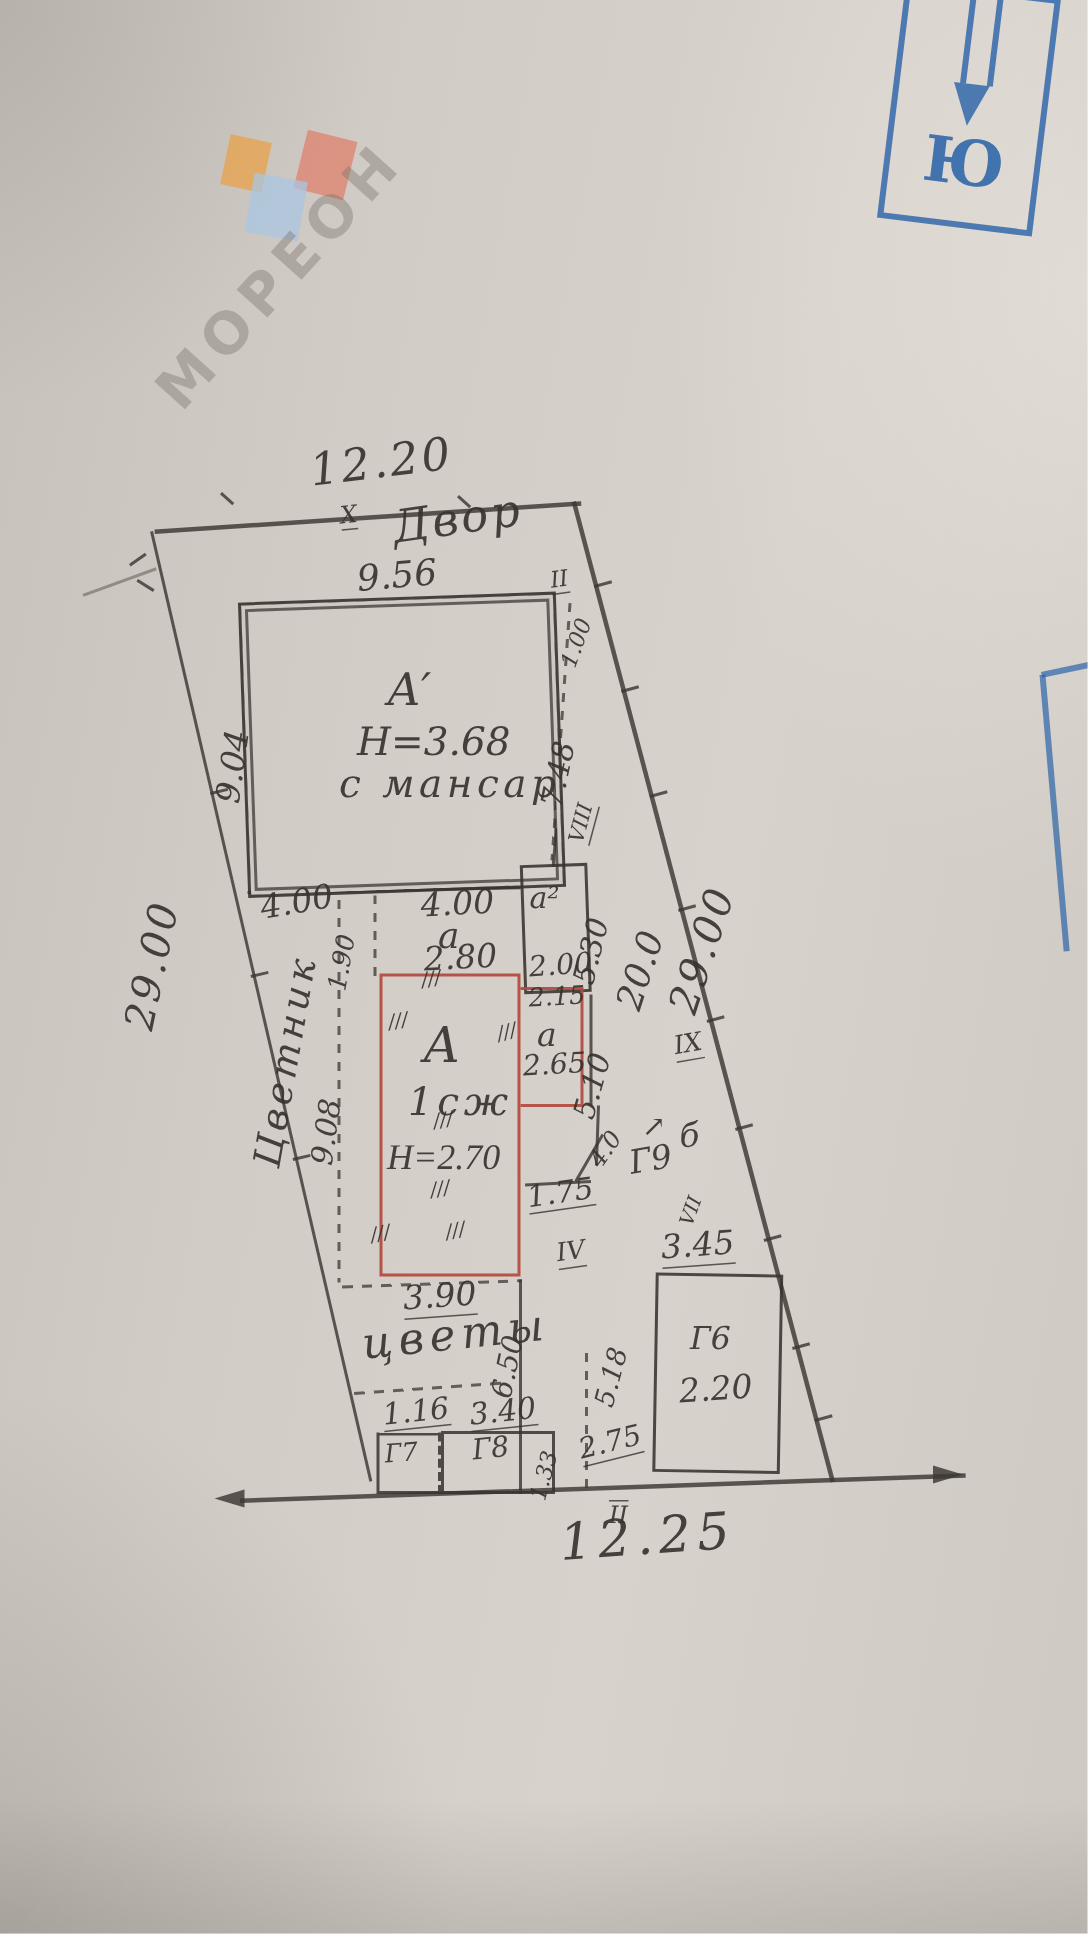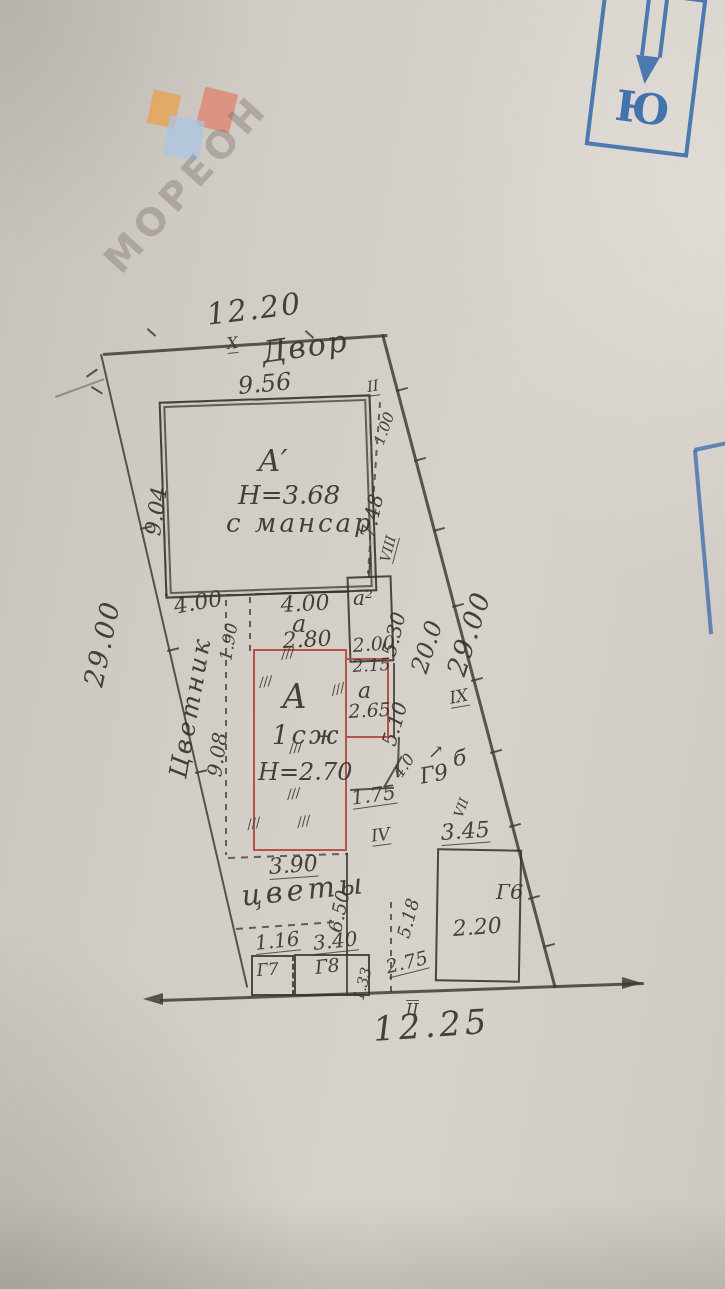--- a/index.html
+++ b/index.html
@@ -111,21 +111,21 @@
   <span class="t" style="left:353px;top:588px;font-size:20px;">а²</span>
   <span class="t" style="left:352px;top:636px;font-size:19px;transform:rotate(-4deg);">2.00</span>
   <span class="t vt" style="left:398px;top:638px;font-size:20px;transform:rotate(-76deg);">5.30</span>
 
   <span class="t vt" style="left:106px;top:662px;font-size:27px;transform:rotate(-78deg);letter-spacing:2px;">29.00</span>
   <span class="t vt" style="left:468px;top:652px;font-size:27px;transform:rotate(-72deg);letter-spacing:2px;">29.00</span>
   <span class="t vt" style="left:430px;top:652px;font-size:24px;transform:rotate(-72deg);">20.0</span>
 
   <span class="t" style="left:282px;top:680px;font-size:33px;">А</span>
   <span class="t" style="left:272px;top:722px;font-size:26px;letter-spacing:3px;">1сж</span>
-  <span class="t" style="left:258px;top:760px;font-size:24px;">Н=2.70</span>
+  <span class="t" style="left:258px;top:760px;font-size:24px;font-family:Liberation Serif, serif;">Н=2.70</span>
   <span class="t" style="left:280px;top:648px;font-size:13px;transform:rotate(-10deg);">///</span>
   <span class="t" style="left:258px;top:676px;font-size:13px;transform:rotate(-10deg);">///</span>
   <span class="t" style="left:330px;top:684px;font-size:13px;transform:rotate(-15deg);">///</span>
   <span class="t" style="left:286px;top:788px;font-size:13px;transform:rotate(-10deg);">///</span>
   <span class="t" style="left:296px;top:816px;font-size:13px;transform:rotate(-12deg);">///</span>
   <span class="t" style="left:246px;top:818px;font-size:13px;transform:rotate(-12deg);">///</span>
   <span class="t" style="left:288px;top:742px;font-size:13px;transform:rotate(-10deg);">///</span>
 
   <span class="t" style="left:352px;top:658px;font-size:17px;transform:rotate(-3deg);">2.15</span>
   <span class="t" style="left:358px;top:680px;font-size:22px;">а</span>
@@ -139,21 +139,21 @@
   <span class="t" style="left:428px;top:742px;font-size:19px;font-style:normal;">↗</span>
   <span class="t ul" style="left:350px;top:788px;font-size:20px;transform:rotate(-8deg);">1.75</span>
   <span class="t" style="left:390px;top:772px;font-size:16px;transform:rotate(-55deg);">4.0</span>
   <span class="t ul" style="left:370px;top:828px;font-size:17px;transform:rotate(-8deg);">IV</span>
 
   <span class="t ul" style="left:268px;top:856px;font-size:22px;transform:rotate(-4deg);">3.90</span>
   <span class="t" style="left:240px;top:882px;font-size:29px;transform:rotate(-6deg);letter-spacing:4px;">цветы</span>
   <span class="t vt" style="left:344px;top:915px;font-size:19px;transform:rotate(-78deg);">6.50</span>
   <span class="t ul" style="left:440px;top:822px;font-size:22px;transform:rotate(-4deg);">3.45</span>
   <span class="t vt" style="left:412px;top:922px;font-size:18px;transform:rotate(-75deg);">5.18</span>
-  <span class="t" style="left:460px;top:882px;font-size:21px;margin-left:36px;">Г6</span>
+  <span class="t" style="left:460px;top:882px;font-size:21px;">Г6</span>
   <span class="t" style="left:452px;top:918px;font-size:22px;transform:rotate(-4deg);">2.20</span>
   <span class="t ul" style="left:254px;top:933px;font-size:20px;transform:rotate(-6deg);">1.16</span>
   <span class="t ul" style="left:312px;top:933px;font-size:20px;transform:rotate(-6deg);">3.40</span>
   <span class="t" style="left:256px;top:962px;font-size:17px;transform:rotate(-4deg);">Г7</span>
   <span class="t" style="left:314px;top:958px;font-size:19px;transform:rotate(-6deg);">Г8</span>
   <span class="t vt" style="left:366px;top:987px;font-size:15px;transform:rotate(-75deg);">1.33</span>
   <span class="t ul" style="left:384px;top:958px;font-size:19px;transform:rotate(-14deg);">2.75</span>
   <span class="t ol" style="left:406px;top:1000px;font-size:16px;">II</span>
   <span class="t" style="left:372px;top:1012px;font-size:34px;transform:rotate(-4deg);letter-spacing:4px;">12.25</span>
 

